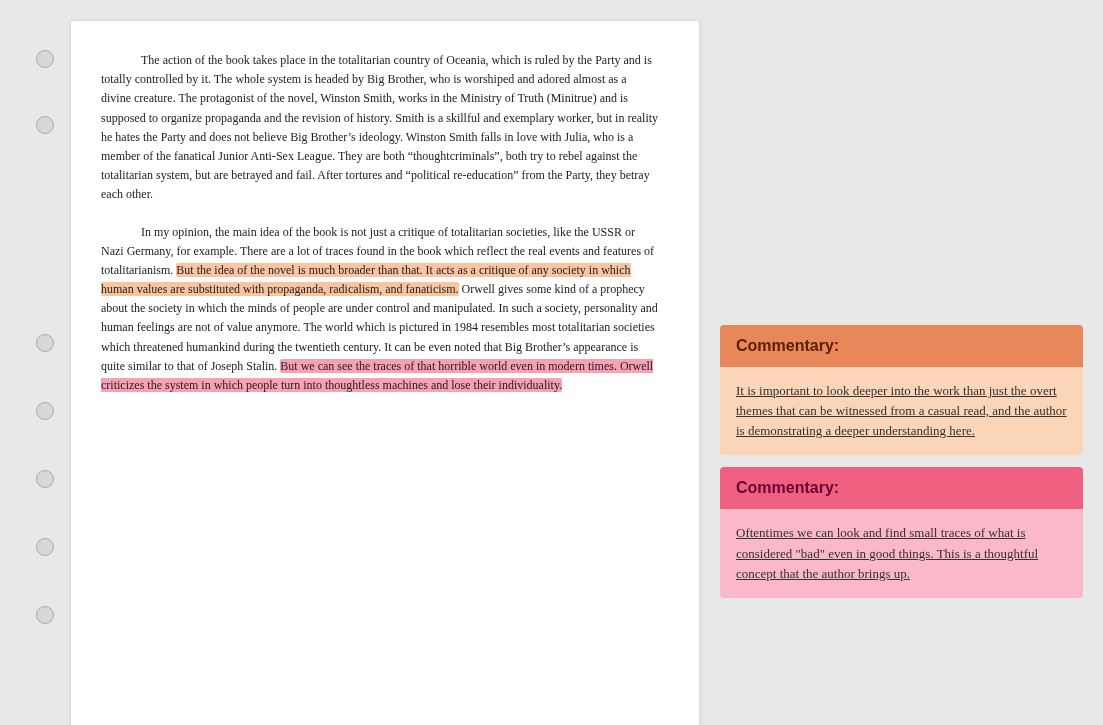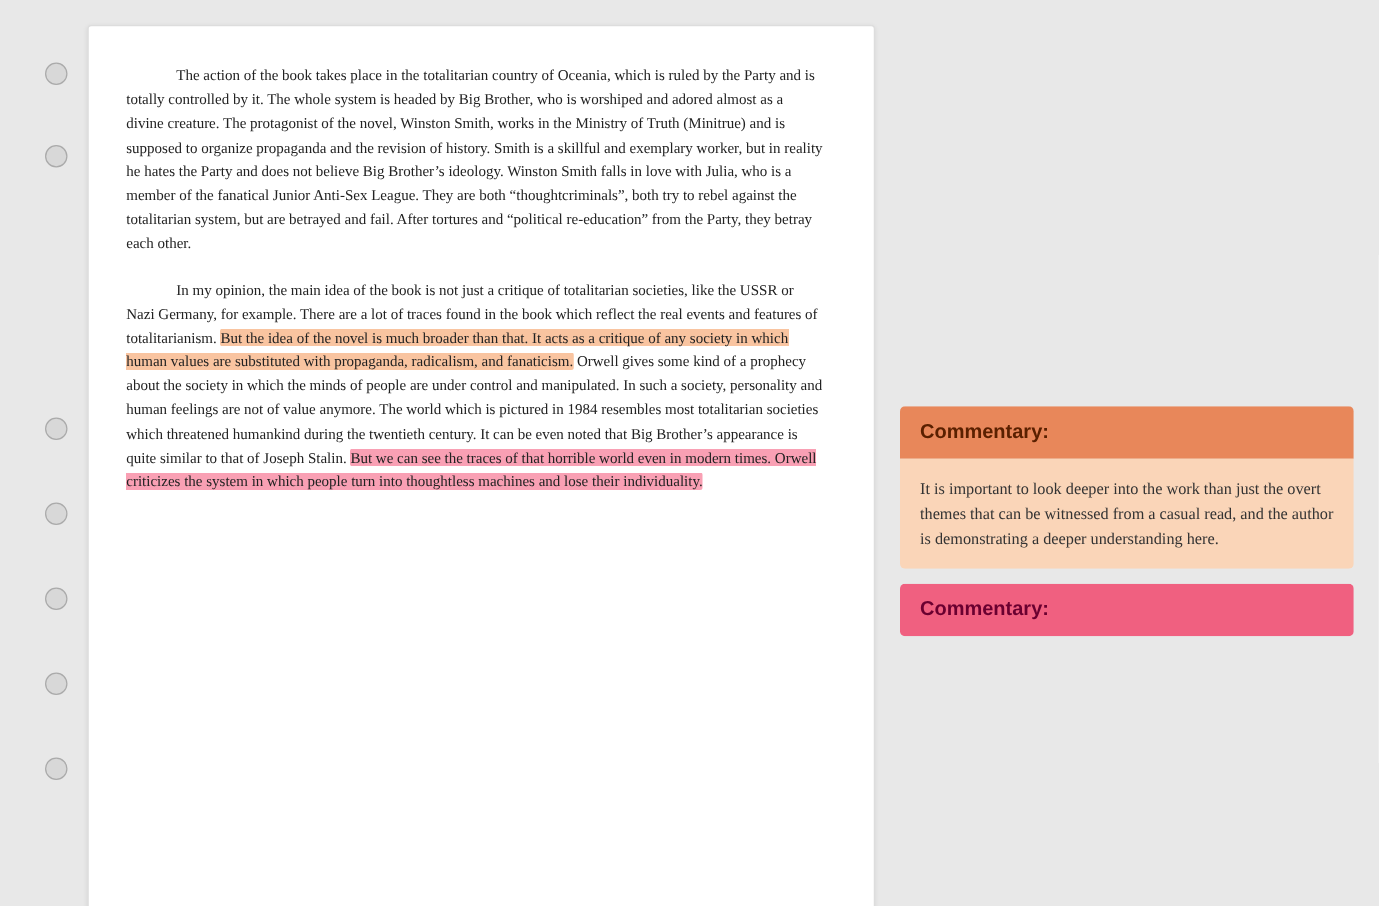--- a/index.html
+++ b/index.html
@@ -102,20 +102,21 @@
       color: #5a2000;
     }
     .commentary-card.pink .card-header-title {
       color: #6a0030;
     }
     .card-body {
       padding: 14px 16px;
       font-size: 13px;
       line-height: 1.55;
       color: #333;
+      text-decoration: underline;
     }
     .commentary-card.orange .card-body {
       background: #fad5b8;
     }
     .commentary-card.pink .card-body {
       background: #fbb8c8;
     }
   </style>
 </head>
 <body>
@@ -146,15 +147,16 @@
       <div class="card-header">
         <span class="card-header-title">Commentary:</span>
       </div>
       <div class="card-body">It is important to look deeper into the work than just the overt themes that can be witnessed from a casual read, and the author is demonstrating a deeper understanding here.</div>
     </div>
 
     <div class="commentary-card pink">
       <div class="card-header">
         <span class="card-header-title">Commentary:</span>
       </div>
+      <div class="card-body">Oftentimes we can look and find small traces of what is considered "bad" even in good things. This is a thoughtful concept that the author brings up.</div>
     </div>
   </div>
 </div>
 
 </body></html>

